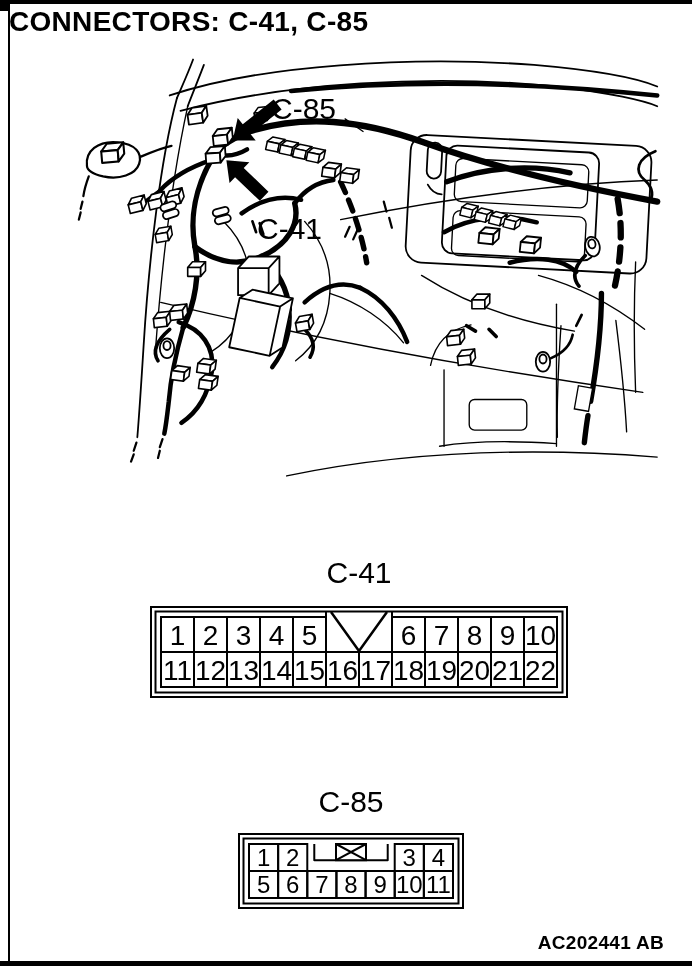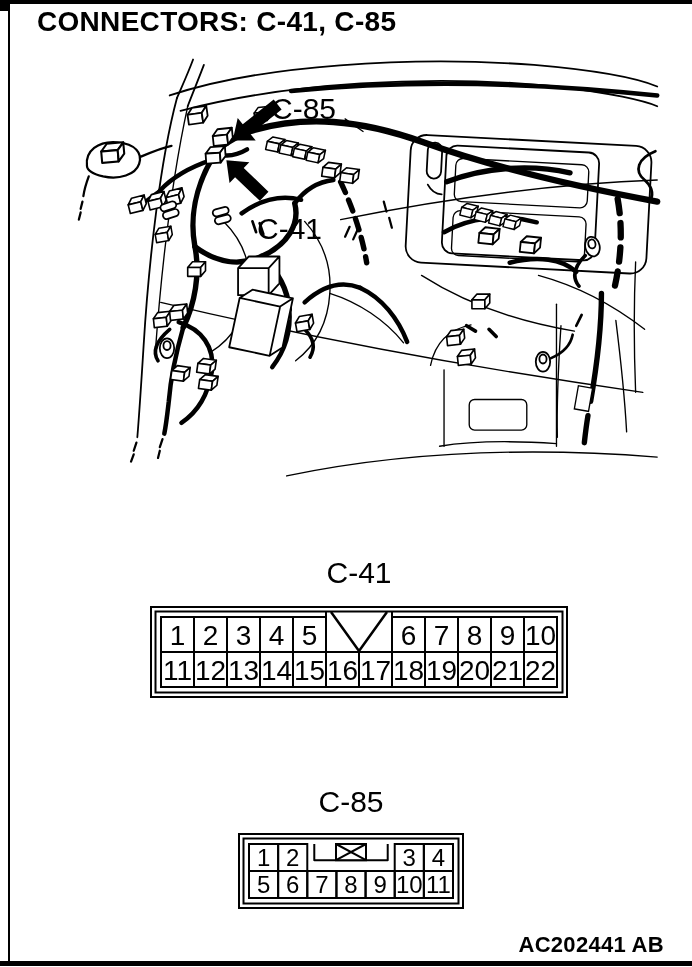--- a/index.html
+++ b/index.html
@@ -2,32 +2,32 @@
 <html><head>
 <meta charset="utf-8">
 <style>
   html,body{margin:0;padding:0;background:#fff;}
   .page{position:relative;width:692px;height:967px;background:#fff;color:#000;
         font-family:"Liberation Sans",sans-serif;overflow:hidden;}
   .b-top{position:absolute;left:0;top:0;width:692px;height:4px;background:#000;}
   .b-corner{position:absolute;left:0;top:0;width:8px;height:11px;background:#000;}
   .b-left{position:absolute;left:8px;top:0;width:2px;height:966px;background:#000;}
   .b-bottom{position:absolute;left:0;top:961px;width:692px;height:5px;background:#000;}
-  .title{position:absolute;left:37px;top:6px;font-size:28px;font-weight:bold;letter-spacing:.3px;white-space:nowrap;}
+  .title{position:absolute;left:9px;top:6px;font-size:28px;font-weight:bold;letter-spacing:.3px;white-space:nowrap;}
   .art-wrap{position:absolute;left:0;top:55px;width:692px;height:492px;}
   .art{position:absolute;left:0;top:0;}
   .ill-label{position:absolute;font-size:30px;line-height:1;white-space:nowrap;}
   #label-c85{left:271px;top:39px;}
   #label-c41{left:257px;top:159px;}
   .conn-title{position:absolute;font-size:30px;line-height:1;text-align:center;}
   #c41-title{left:150px;top:558px;width:418px;}
   #c85-title{left:238px;top:787px;width:226px;}
   #c41-diagram{position:absolute;left:150px;top:606px;}
   #c85-diagram{position:absolute;left:238px;top:833px;}
-  .fig-code{position:absolute;top:932px;right:28px;font-size:22px;font-weight:bold;letter-spacing:.3px;}
+  .fig-code{position:absolute;top:932px;right:28px;font-size:19px;font-weight:bold;letter-spacing:.3px;}
 </style>
 </head>
 <body>
 
 <div class="page">
 
   <div class="b-top"></div>
   <div class="b-corner"></div>
   <div class="b-left"></div>
   <div class="b-bottom"></div>

